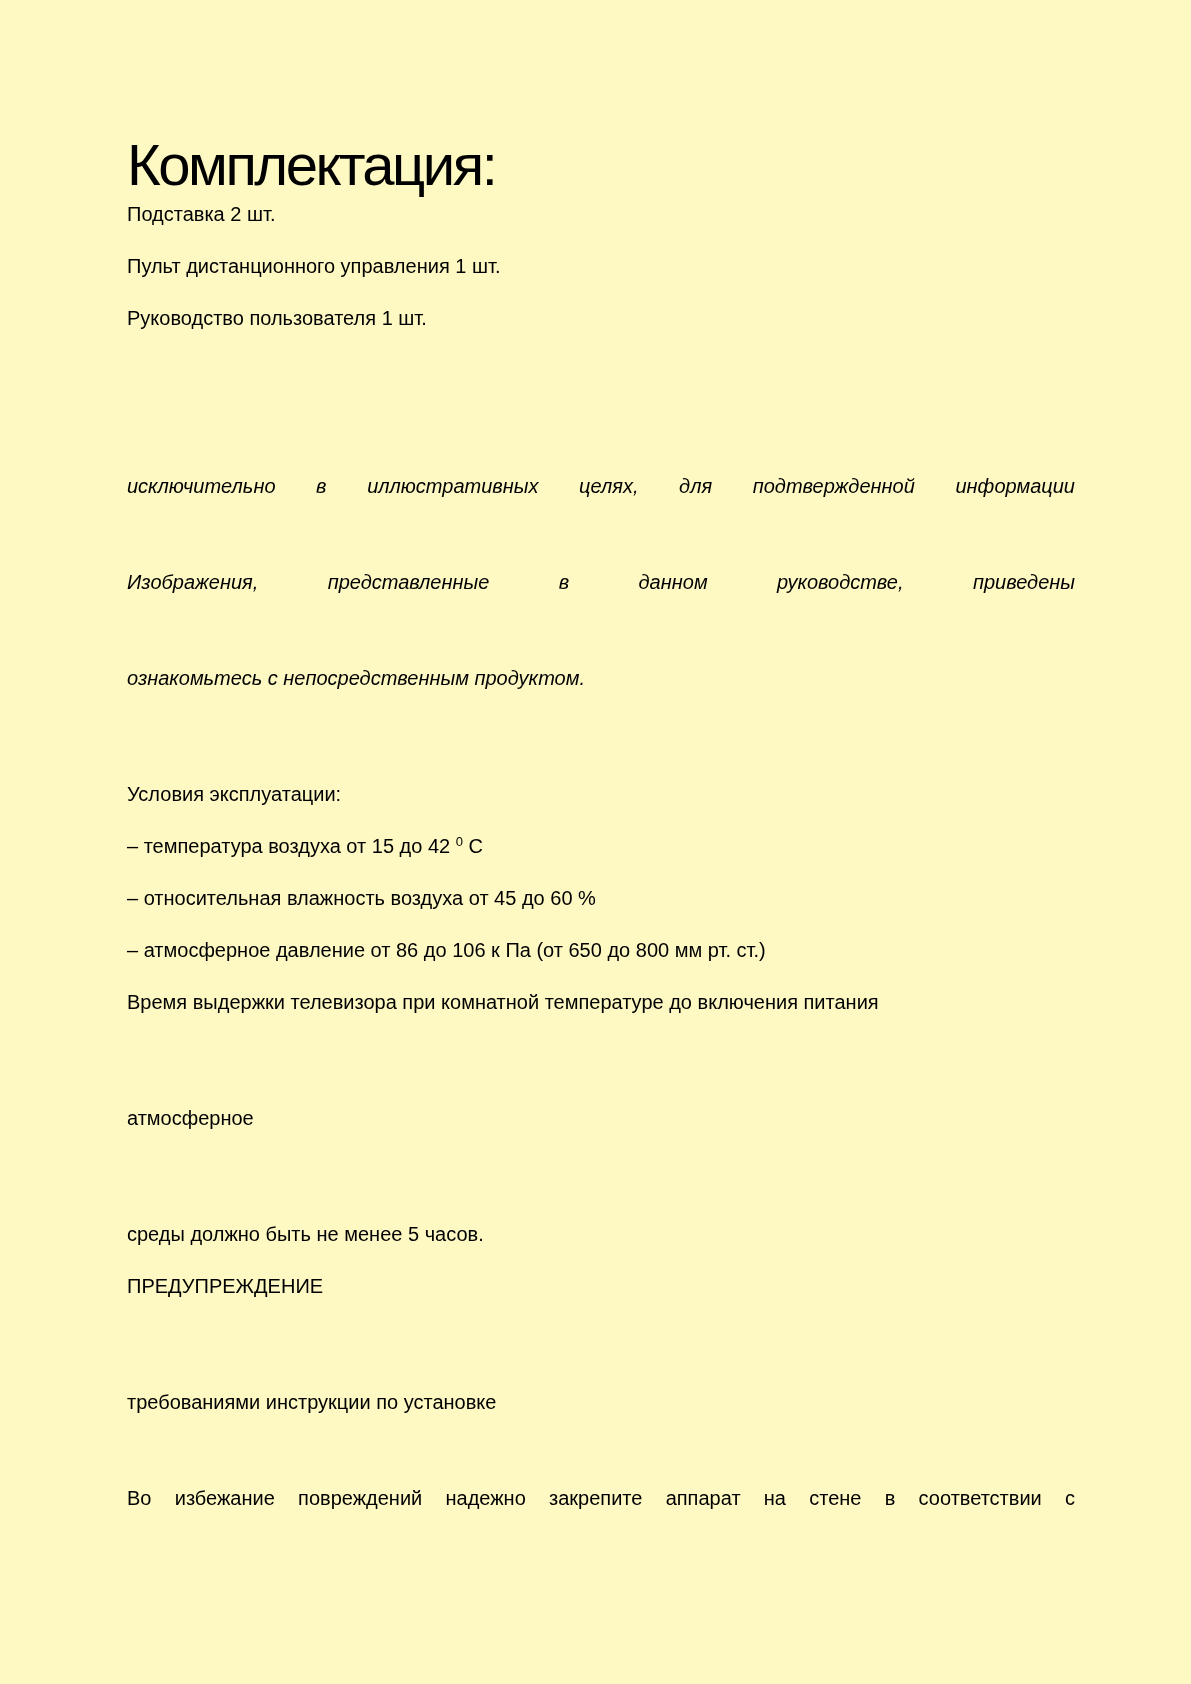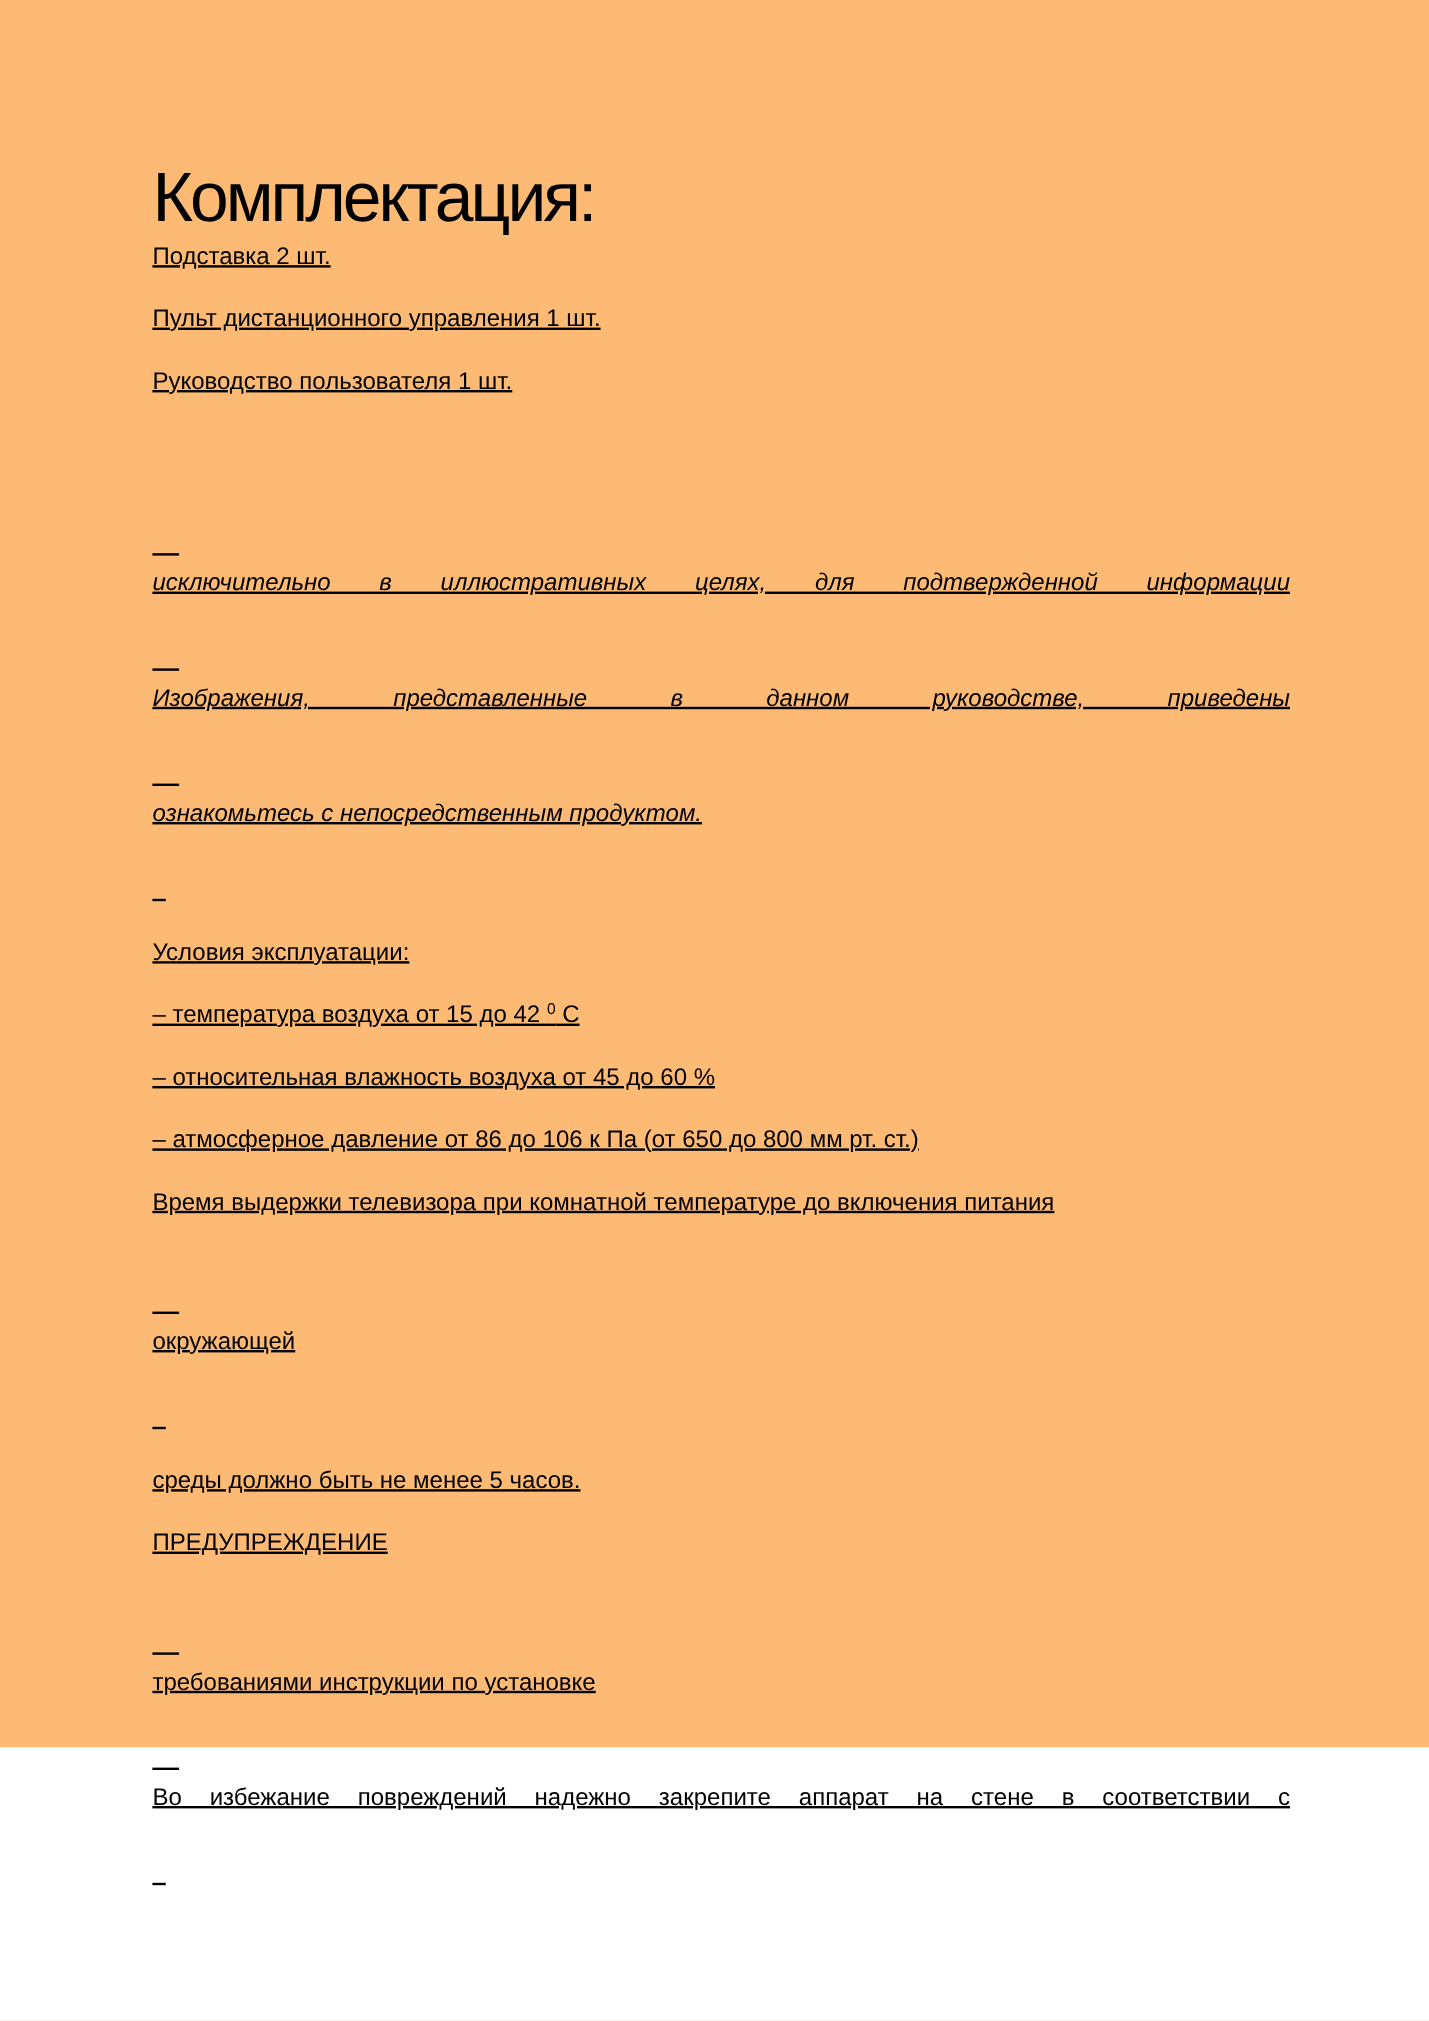--- a/index.html
+++ b/index.html
@@ -7,38 +7,37 @@
     width: 1191px;
     height: 1684px;
     background: #ffffff;
     color: #000000;
     font-family: "Liberation Sans", "DejaVu Sans", sans-serif;
     -webkit-font-smoothing: antialiased;
   }
   .doc {
     box-sizing: border-box;
     width: 1191px;
-    height: 1456px;
+    height: 1684px;
     padding: 136px 116px 0 127px;
-    background: #fdba74;
+    background: #fef9c3;
   }
   .title {
     font-size: 58px;
     font-weight: 400;
     letter-spacing: -2.5px;
     line-height: 58px;
     margin: 0 0 4px 0;
     white-space: pre-wrap;
   }
   .p {
     font-size: 20px;
     line-height: 32px;
     margin: 0 0 20px 0;
     white-space: pre-wrap;
-    text-decoration: underline;
   }
   .blank { height: 32px; margin: 0 0 20px 0; }
   .line { line-height: 32px; white-space: pre-wrap; }
   .just { text-align: justify; text-align-last: justify; }
   .italic { font-style: italic; }
   sup.deg {
     font-size: 13px;
     line-height: 0;
     vertical-align: baseline;
     position: relative;
@@ -68,21 +67,21 @@
 
   <div class="p"><span>– температура воздуха от 15 до 42 </span><sup class="deg">0</sup><span> С</span></div>
 
   <div class="p">– относительная влажность воздуха от 45 до 60 %</div>
 
   <div class="p">– атмосферное давление от 86 до 106 к Па (от 650 до 800 мм рт. ст.)</div>
 
   <div class="p">Время выдержки телевизора при комнатной температуре до включения питания</div>
 
   <div class="p">
-    <div class="line">окружающей</div>
+    <div class="line">атмосферное</div>
   </div>
 
   <div class="p">среды должно быть не менее 5 часов.</div>
 
   <div class="p">ПРЕДУПРЕЖДЕНИЕ</div>
 
   <div class="p">
     <div class="line">требованиями инструкции по установке</div>
     <div class="line just">Во избежание повреждений надежно закрепите аппарат на стене в соответствии с</div>
   </div>

